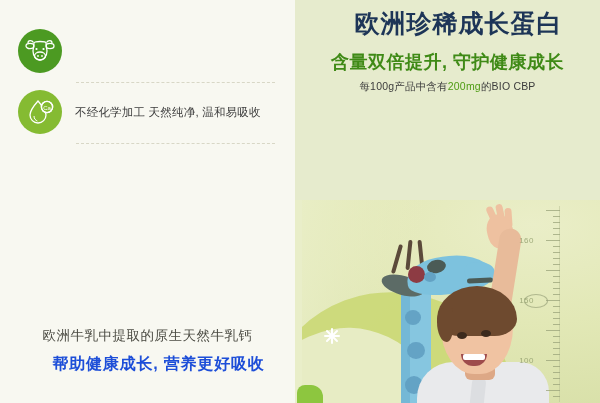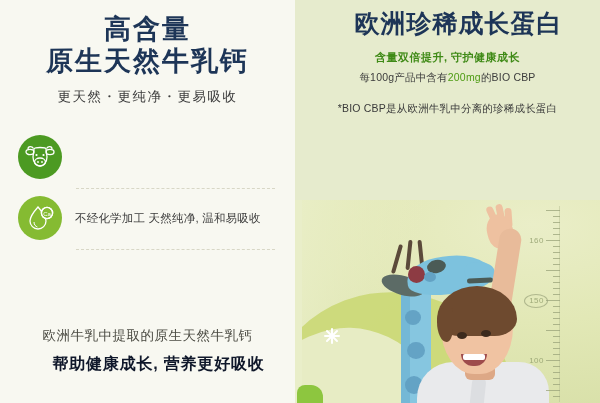--- a/index.html
+++ b/index.html
@@ -60,42 +60,42 @@
     font-size:11.5px;color:#3c3c3c;letter-spacing:.2px;
   }
 
   .left-foot{
     position:absolute;left:0;right:0;bottom:28px;
     text-align:center;
   }
   .foot-l1{font-size:13.5px;color:#4a4a42;letter-spacing:.5px;}
   .foot-l2{
     margin-top:9px;
-    font-size:16px;font-weight:bold;color:#0f172a;letter-spacing:.8px;padding-left:22px;
+    font-size:16px;font-weight:bold;color:#1d4ed8;letter-spacing:.8px;padding-left:22px;
   }
 
   
   #right-panel{
     position:relative;
     width:305px;height:403px;flex:0 0 305px;
     background:#e6ebcd;
     overflow:hidden;
   }
   .right-head{text-align:center;padding-top:8px;}
   .r-title1{
     font-size:25px;font-weight:bold;color:#1d3557;
     letter-spacing:1px;line-height:30px;margin-left:22px;
   }
   .r-title2{
     font-size:25px;font-weight:bold;color:#1d3557;
     letter-spacing:1px;line-height:30px;
   }
   .r-green-head{
     margin-top:12px;
-    font-size:11px;font-weight:bold;color:#3f8a16;letter-spacing:.5px;
+    font-size:18px;font-weight:bold;color:#3f8a16;letter-spacing:.5px;
   }
   .r-sub{
     margin-top:6px;
     font-size:10.5px;color:#3c3c3c;letter-spacing:.2px;
   }
   .r-sub .hl{color:#4f9c14;font-weight:normal;}
   .r-notes{margin-top:14px;}
   .r-note{
     font-size:10.5px;color:#3a3a3a;letter-spacing:.2px;line-height:18px;
   }
@@ -241,40 +241,35 @@
     background:#dda886;border-radius:6px;
   }
 
   
   .ruler{position:absolute;right:22px;top:6px;width:62px;height:196px;}
   .r-line{position:absolute;right:18px;top:0;width:1px;height:100%;background:#b6bd92;opacity:.5;}
   .tick{position:absolute;right:18px;height:1px;background:#9aa37a;opacity:.75;}
   .tick.small{width:7px;}
   .tick.big{width:14px;}
   .rnum{
-    position:absolute;right:34px;font-size:8px;color:#93a06f;
+    position:absolute;right:44px;font-size:8px;color:#93a06f;
     letter-spacing:.5px;opacity:.85;
   }
   .rcircle{
     position:absolute;right:30px;width:22px;height:12px;
     border:1px solid #9aa37a;border-radius:50%;opacity:.7;
   }
 </style>
 </head>
 <body>
 
 <div id="page">
 
   <div id="left-panel">
 
-    <div class="left-head">
-      <div class="title-l1">高含量</div>
-      <div class="title-l2">原生天然牛乳钙</div>
-      <div class="subtitle-l">更天然・更纯净・更易吸收</div>
-    </div>
 
     <div class="feature-list">
 
       <div class="feature-row">
         <div class="icon-circle dark">
           <svg width="30" height="26" viewBox="0 0 30 26" fill="none" stroke="#ffffff" stroke-width="1.3">
             <path d="M3 5 C3 2 7 2 8.5 4.5"></path>
             <path d="M27 5 C27 2 23 2 21.5 4.5"></path>
             <ellipse cx="5" cy="8" rx="4" ry="2.6"></ellipse>
             <ellipse cx="25" cy="8" rx="4" ry="2.6"></ellipse>
@@ -318,21 +313,20 @@
 
   <div id="right-panel">
 
     <div class="right-head">
       <div class="r-title1">欧洲珍稀成长蛋白</div>
       <div class="r-green-head">含量双倍提升, 守护健康成长</div>
       <div class="r-sub">
         <span>每100g产品中含有</span><span class="hl">200mg</span><span>的BIO CBP</span>
       </div>
       <div class="r-notes">
-        <div class="r-note">*BIO CBP是从欧洲牛乳中分离的珍稀成长蛋白</div>
       </div>
     </div>
 
     <div id="photo">
       <div class="wall"></div>
       <div class="wall-shade"></div>
       <div class="grass-curve"></div>
       <div class="grass-curve2"></div>
       <div class="left-strip"></div>
 

